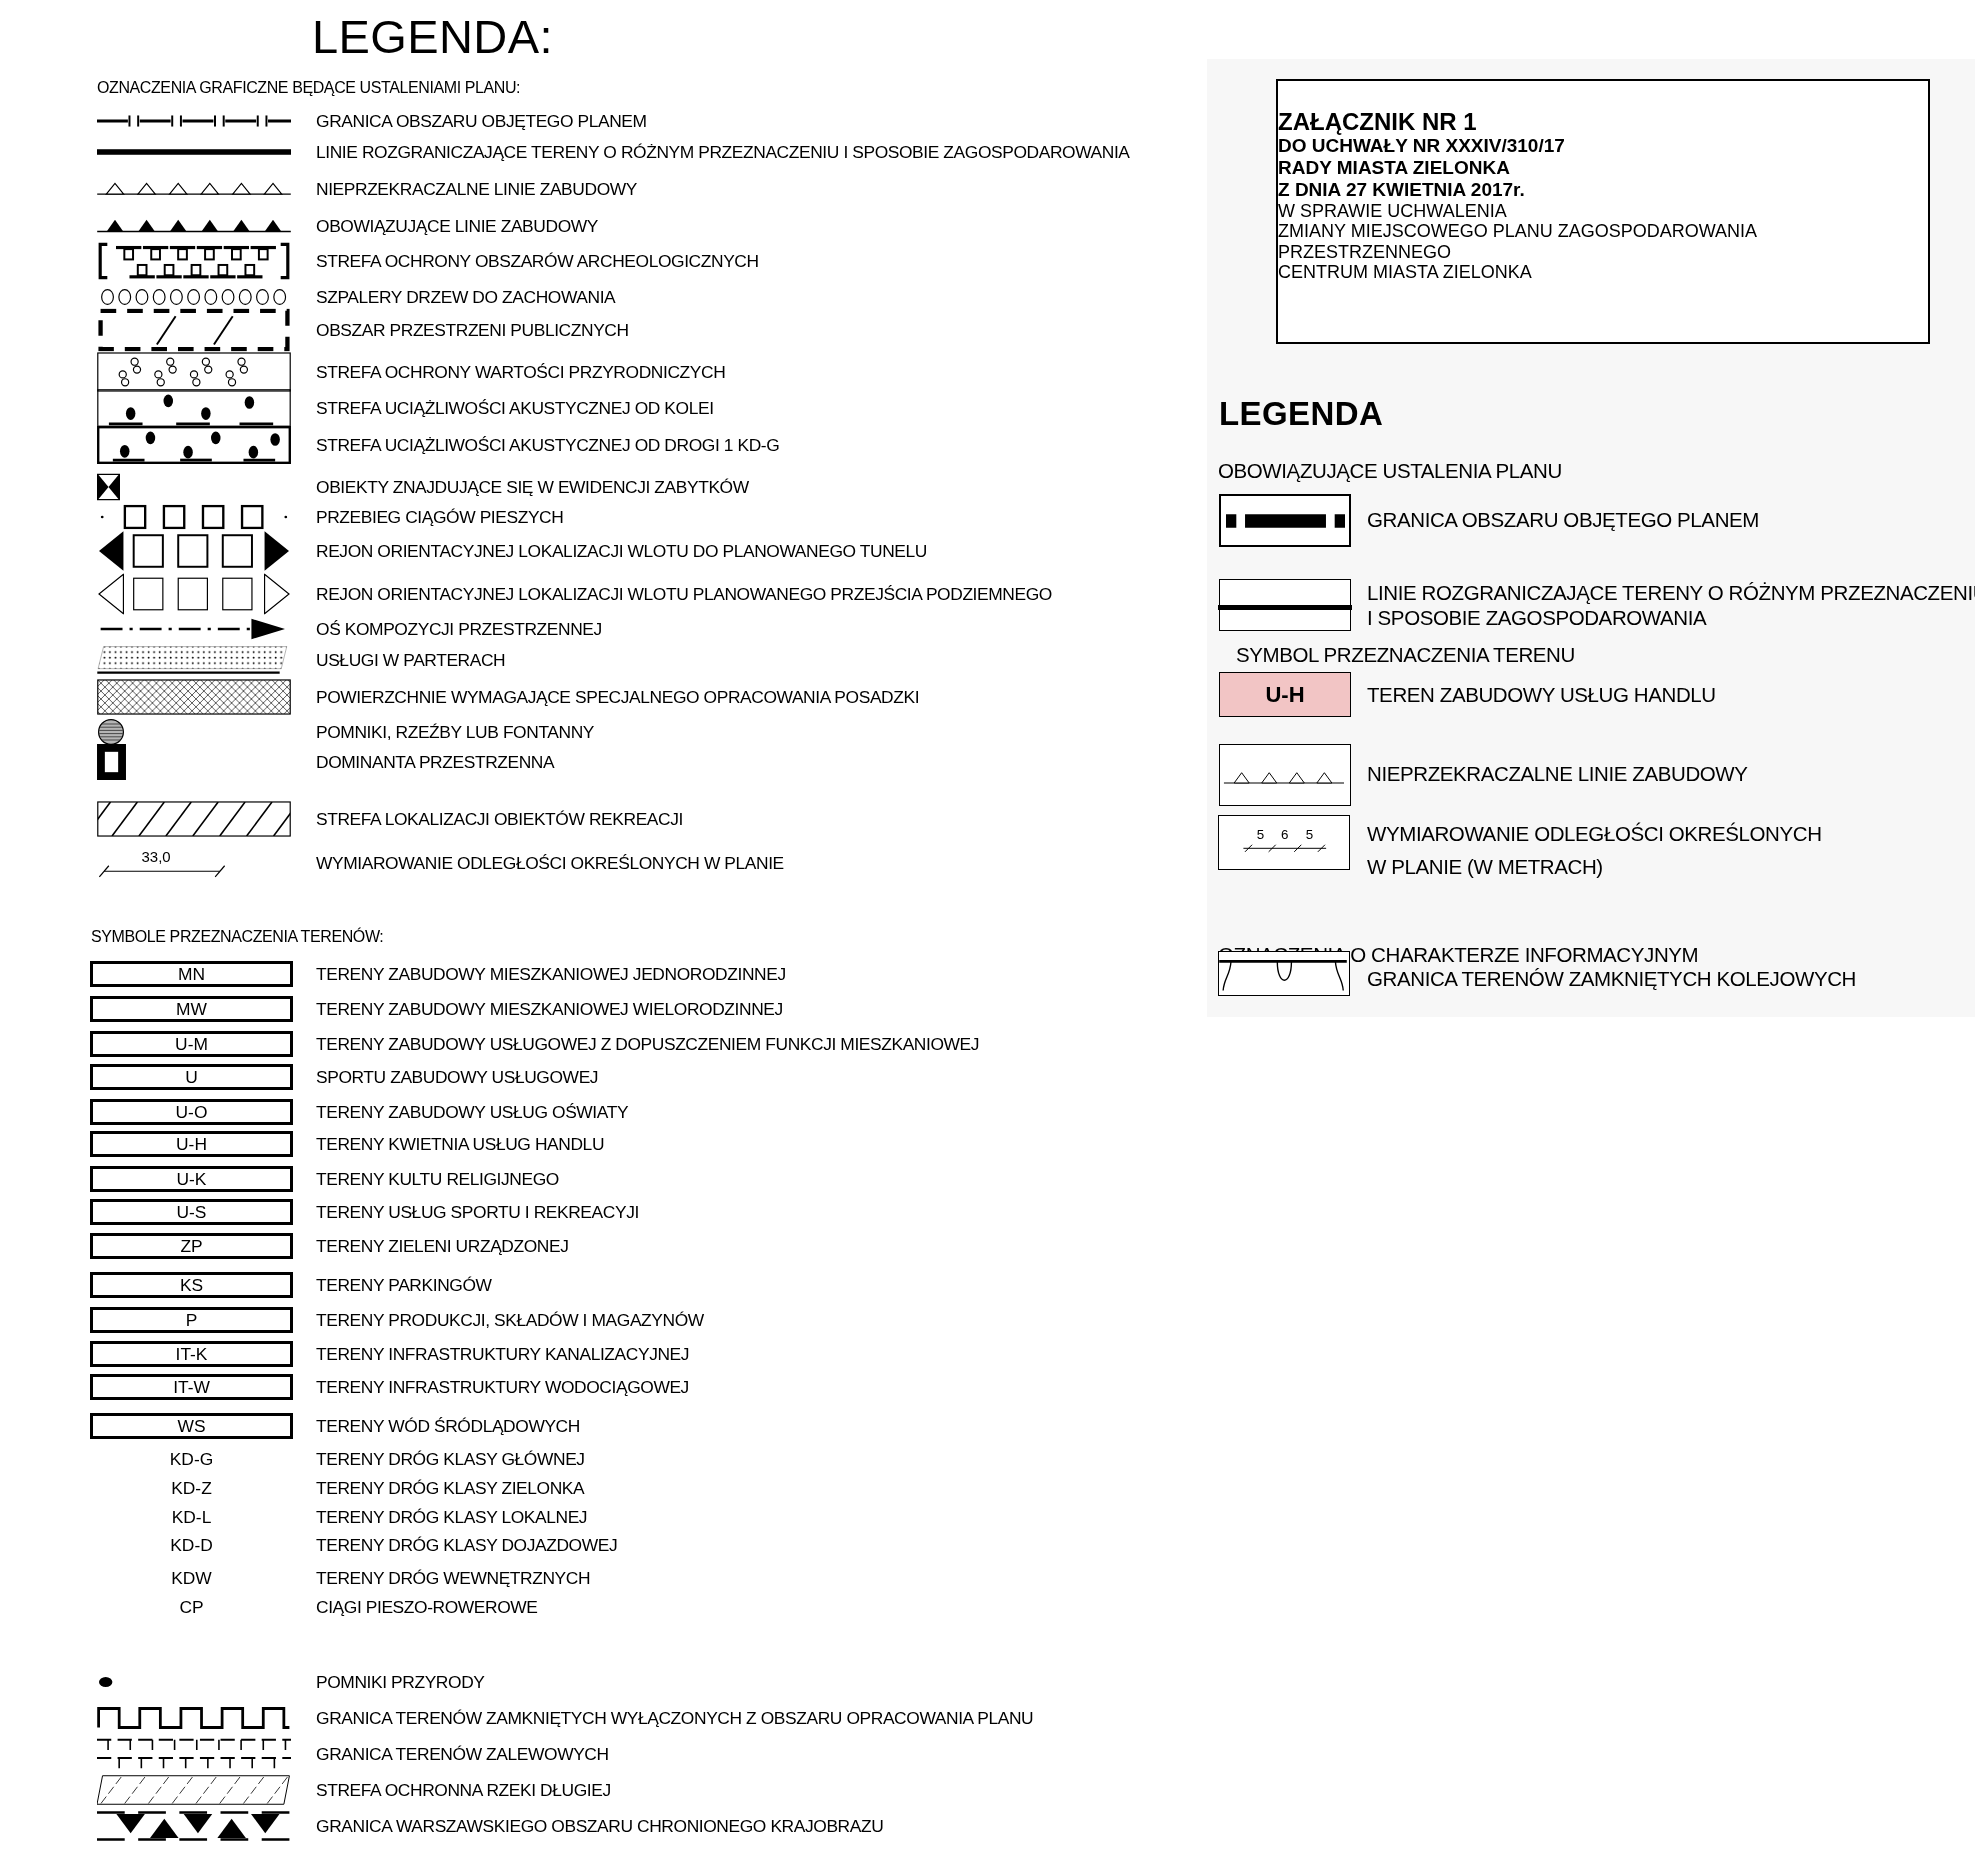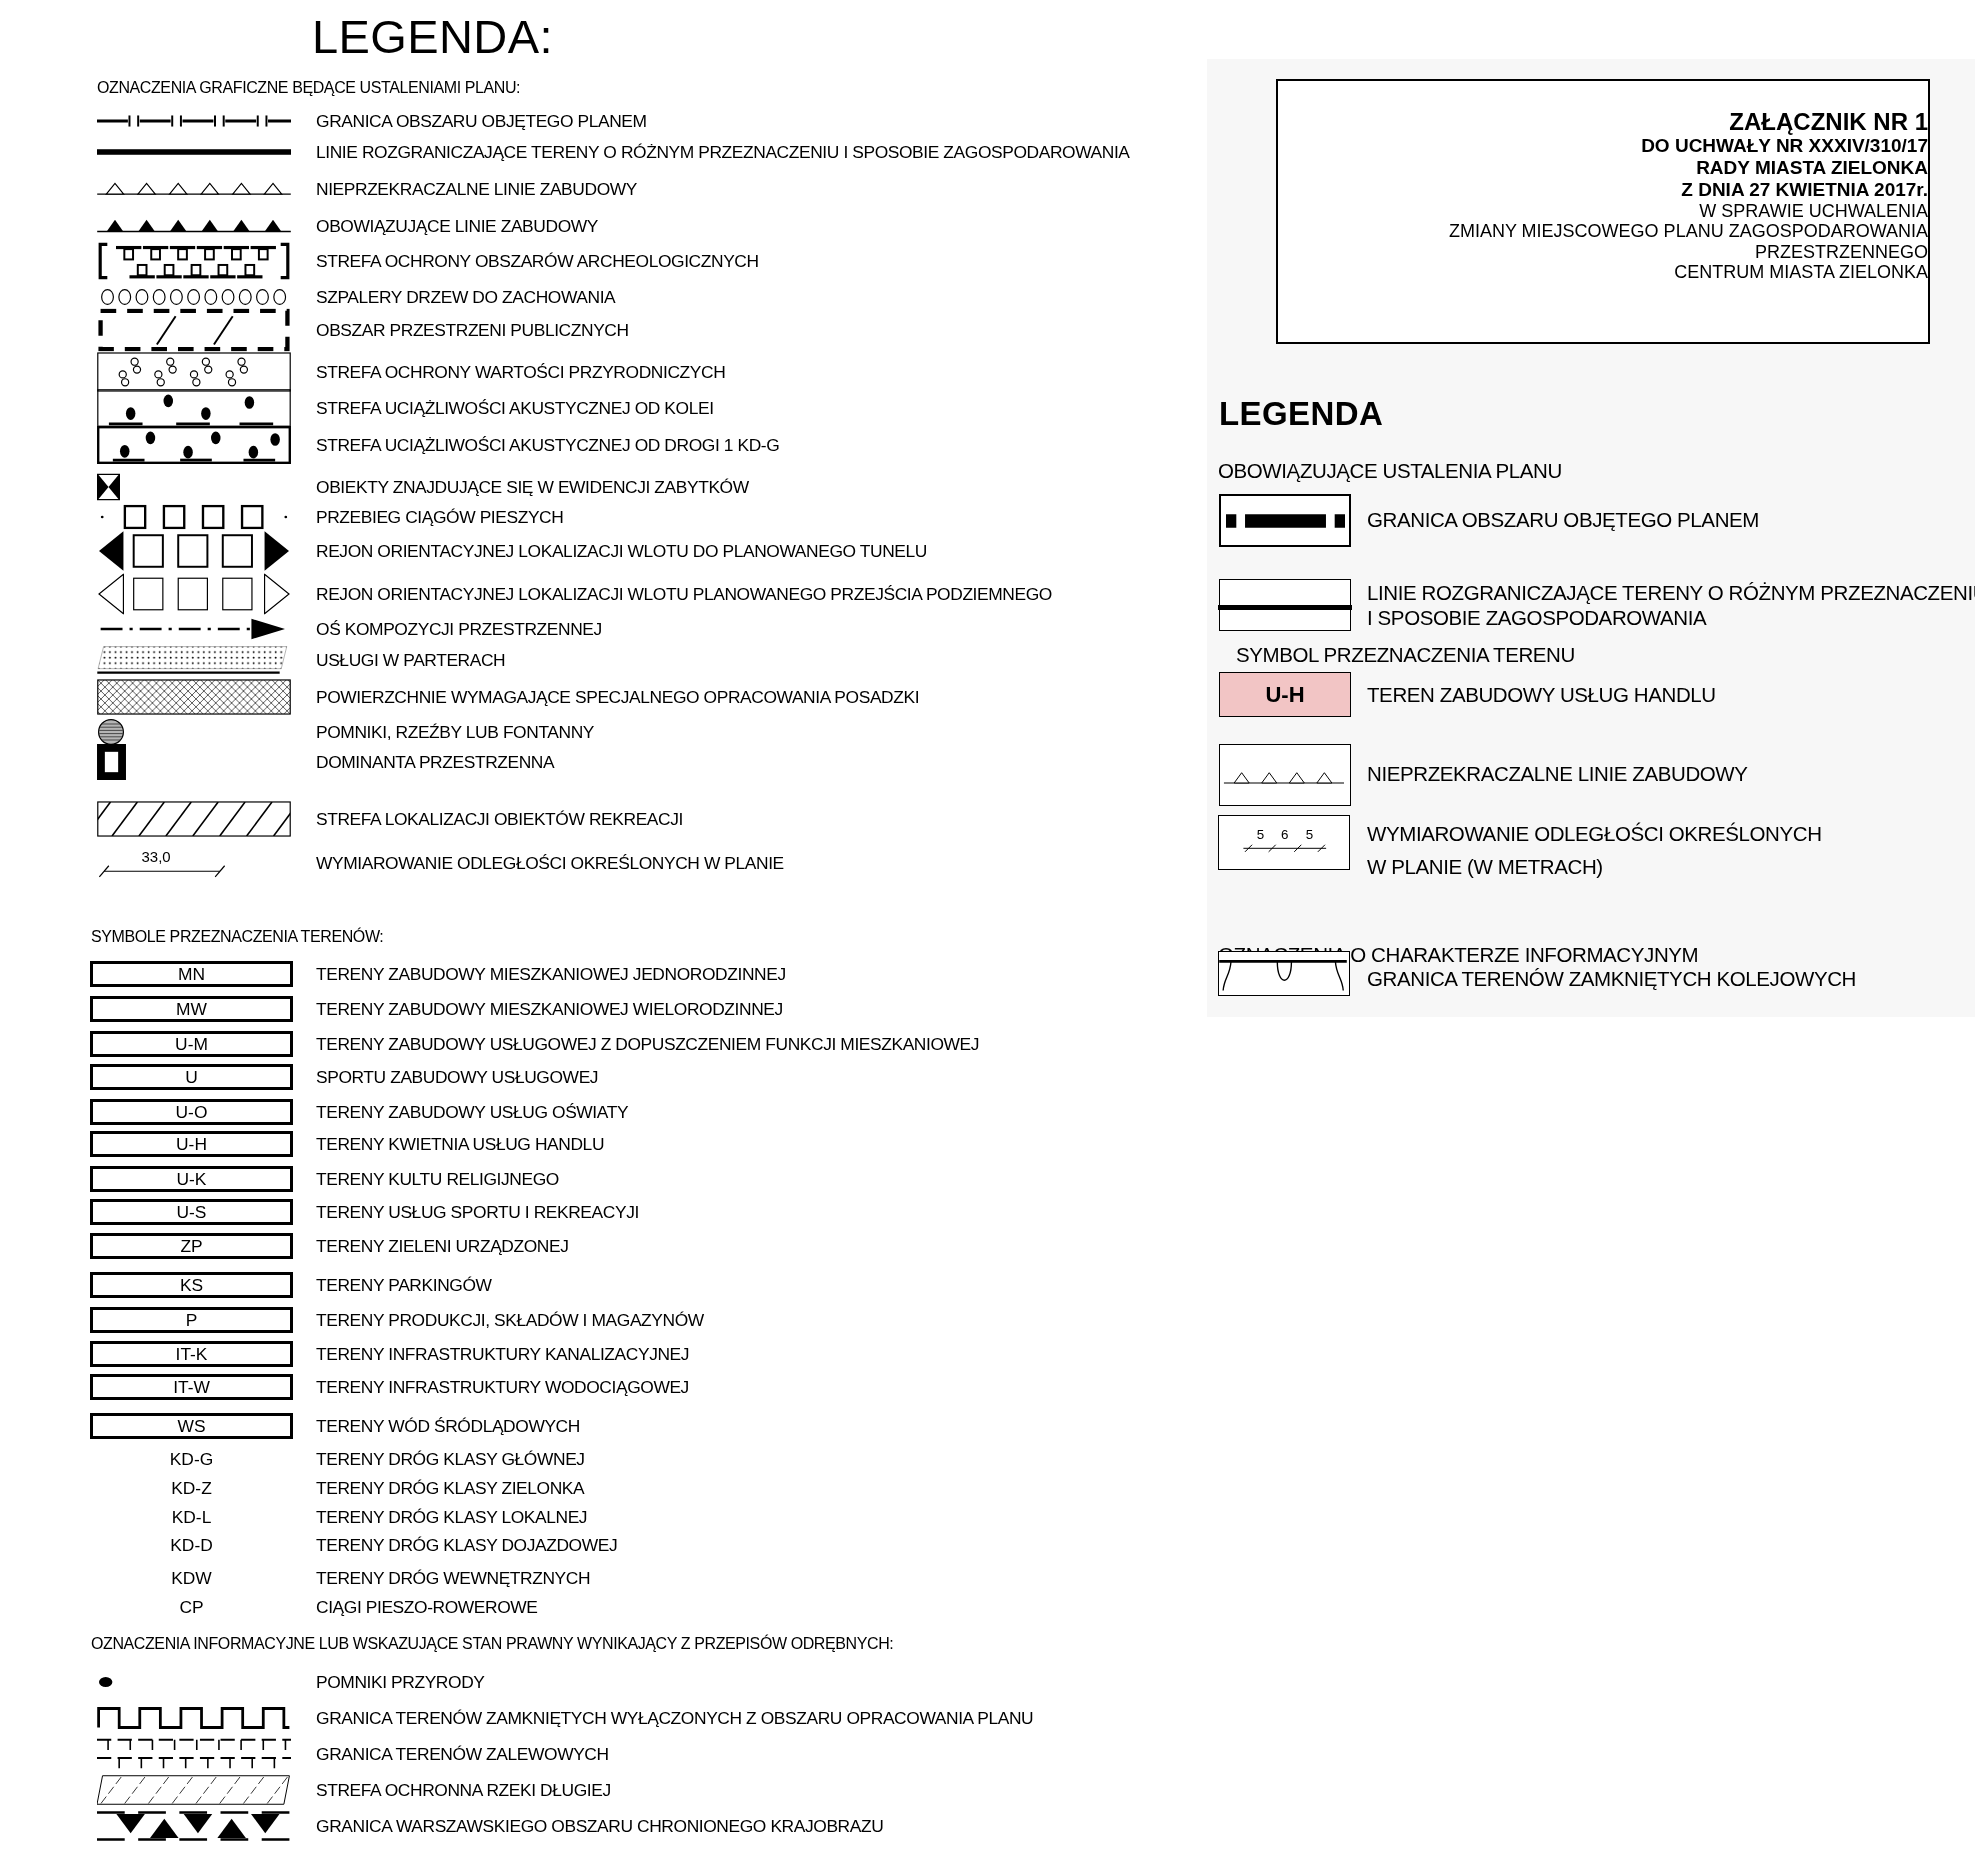--- a/index.html
+++ b/index.html
@@ -17,21 +17,21 @@
   .zbox{position:absolute;left:90px;top:0;width:203px;height:26px;box-sizing:border-box;
         border:3.6px solid #000;background:#fff;transform:translateY(-50%);
         display:flex;align-items:center;justify-content:center;font-size:17.4px;}
   .rcode{position:absolute;left:90px;top:0;width:203px;transform:translateY(-50%);
          text-align:center;font-size:17.4px;}
   svg{display:block;}
   
   .panel{position:absolute;left:1207px;top:59px;width:984px;height:958px;background:#f7f7f7;}
   .att-box{position:absolute;left:69px;top:20px;width:654px;height:265px;box-sizing:border-box;
            border:2.4px solid #000;background:#fff;}
-  .att-line{position:absolute;left:0;width:100%;text-align:right;transform:translateY(-50%);
+  .att-line{position:absolute;left:0;width:100%;text-align:left;transform:translateY(-50%);
             white-space:nowrap;}
   .att-b1{font-size:24px;font-weight:bold;}
   .att-b{font-size:19px;font-weight:bold;}
   .att-r{font-size:18px;}
   .r-title{position:absolute;left:12px;transform:translateY(-50%);font-size:33px;font-weight:bold;letter-spacing:0.4px;}
   .r-sec{position:absolute;transform:translateY(-50%);font-size:20.5px;letter-spacing:-0.4px;white-space:nowrap;}
   .r-lbl{position:absolute;left:160px;transform:translateY(-50%);font-size:20.5px;letter-spacing:-0.4px;white-space:nowrap;}
   .r-box{position:absolute;left:12px;width:132px;box-sizing:border-box;border:2px solid #000;background:#fff;}
   .r-box-thin{border-width:1.6px;}
   .uh-box{display:flex;align-items:center;justify-content:center;font-size:22px;font-weight:bold;}
@@ -513,21 +513,20 @@
   </div>
   <div class="lrow" style="top:1578px">
     <div class="rcode">KDW</div>
     <div class="lbl">TERENY DRÓG  WEWNĘTRZNYCH</div>
   </div>
   <div class="lrow" style="top:1607px">
     <div class="rcode">CP</div>
     <div class="lbl">CIĄGI PIESZO-ROWEROWE</div>
   </div>
 
-  <div class="sec-header" style="left:91px;top:1644px">OZNACZENIA INFORMACYJNE LUB  WSKAZUJĄCE STAN PRAWNY WYNIKAJĄCY Z PRZEPISÓW ODRĘBNYCH:</div>
 
   <div class="lrow" style="top:1682px">
     <div class="sym">
       <svg width="17.4" height="13.4" viewBox="0 0 44 34">
           <ellipse cx="22" cy="17" rx="17" ry="13" fill="#000"></ellipse>
         </svg>
     </div>
     <div class="lbl">POMNIKI PRZYRODY</div>
   </div>
 

